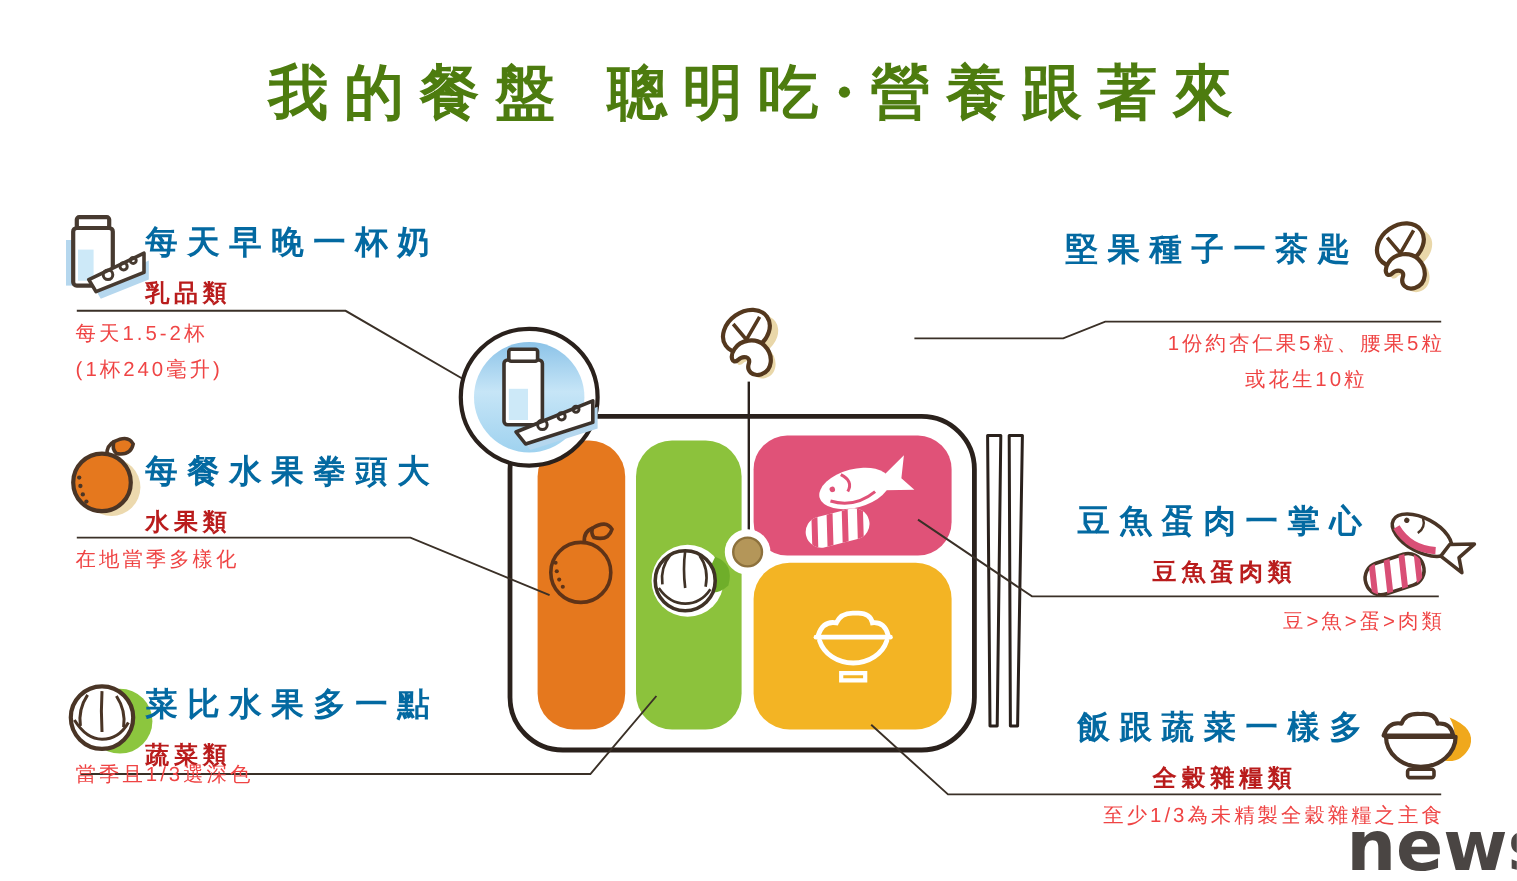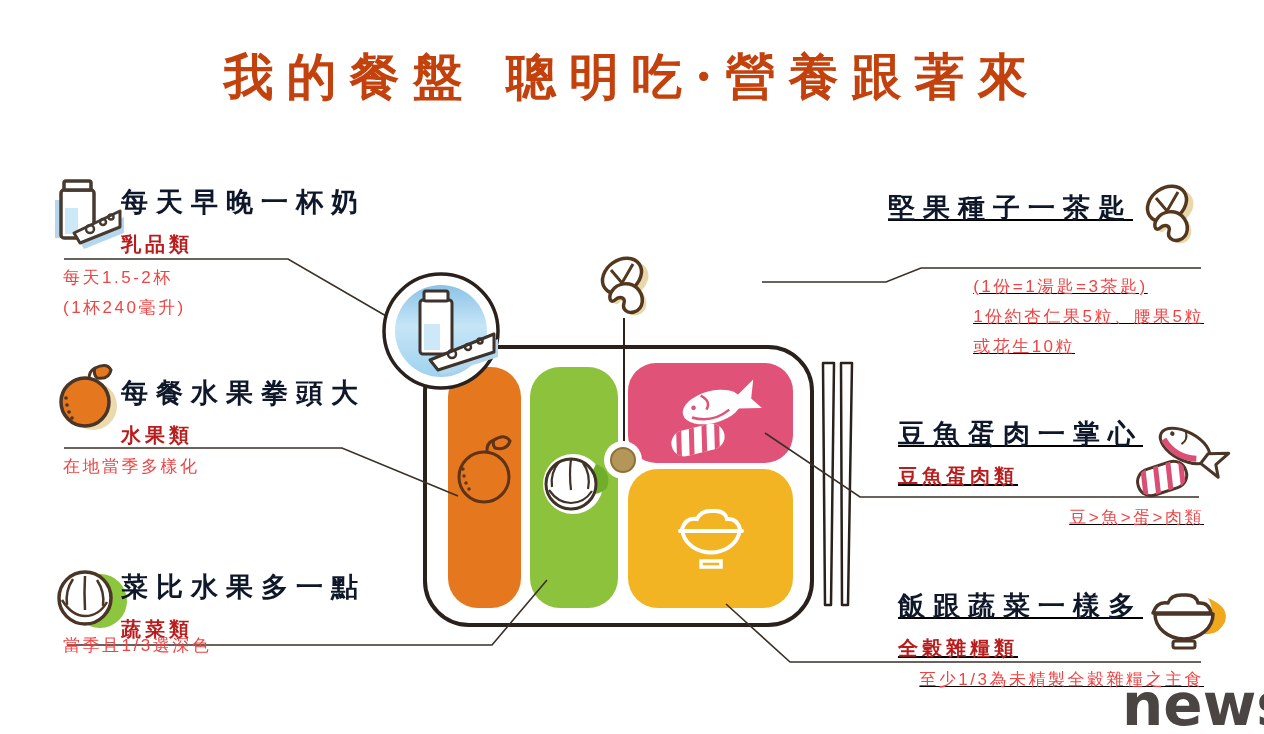--- a/index.html
+++ b/index.html
@@ -12,46 +12,46 @@
   }
   #art{position:absolute;left:0;top:0;z-index:0;}
   .txt{position:absolute;z-index:2;}
   #title{
     left:0;top:44px;width:1264px;
     text-align:center;
     font-family:"DejaVu Serif", serif;
     font-weight:bold;
     font-size:50px;
     letter-spacing:13px;
-    color:#c2410c;
+    color:#4d7c0f;
     white-space:nowrap;
   }
   .heading{
     font-weight:bold;
     font-size:27px;
-    color:#0f172a;
+    color:#0369a1;
     letter-spacing:8px;
     white-space:nowrap;
   }
   .cat{
     font-weight:bold;
     font-size:20px;
     color:#b91c1c;
     letter-spacing:4px;
     margin-top:11px;
     white-space:nowrap;
   }
   .details div{
     font-size:17px;
     color:#ef4444;
     letter-spacing:2.5px;
     line-height:30px;
     white-space:nowrap;
   }
-  .r{text-align:left;text-decoration:underline;}
+  .r{text-align:center;}
   
   #sec-dairy{left:121px;top:184px;}
   #det-dairy{left:63px;top:263px;}
   #sec-fruit{left:121px;top:375px;}
   #det-fruit{left:63px;top:452px;}
   #sec-veg{left:121px;top:569px;}
   #det-veg{left:63px;top:631px;}
   #sec-nuts{right:131px;top:190px;}
   #det-nuts{right:60px;top:272px;}
   #sec-protein{right:121px;top:416px;}
@@ -261,21 +261,20 @@
   <div class="cat">蔬菜類</div>
 </div>
 <div id="det-veg" class="txt details">
   <div>當季且1/3選深色</div>
 </div>
 
 <div id="sec-nuts" class="txt r">
   <div class="heading">堅果種子一茶匙</div>
 </div>
 <div id="det-nuts" class="txt details r">
-  <div>(1份=1湯匙=3茶匙)</div>
   <div>1份約杏仁果5粒、腰果5粒</div>
   <div>或花生10粒</div>
 </div>
 
 <div id="sec-protein" class="txt r">
   <div class="heading">豆魚蛋肉一掌心</div>
   <div class="cat">豆魚蛋肉類</div>
 </div>
 <div id="det-protein" class="txt details r">
   <div>豆&gt;魚&gt;蛋&gt;肉類</div>

